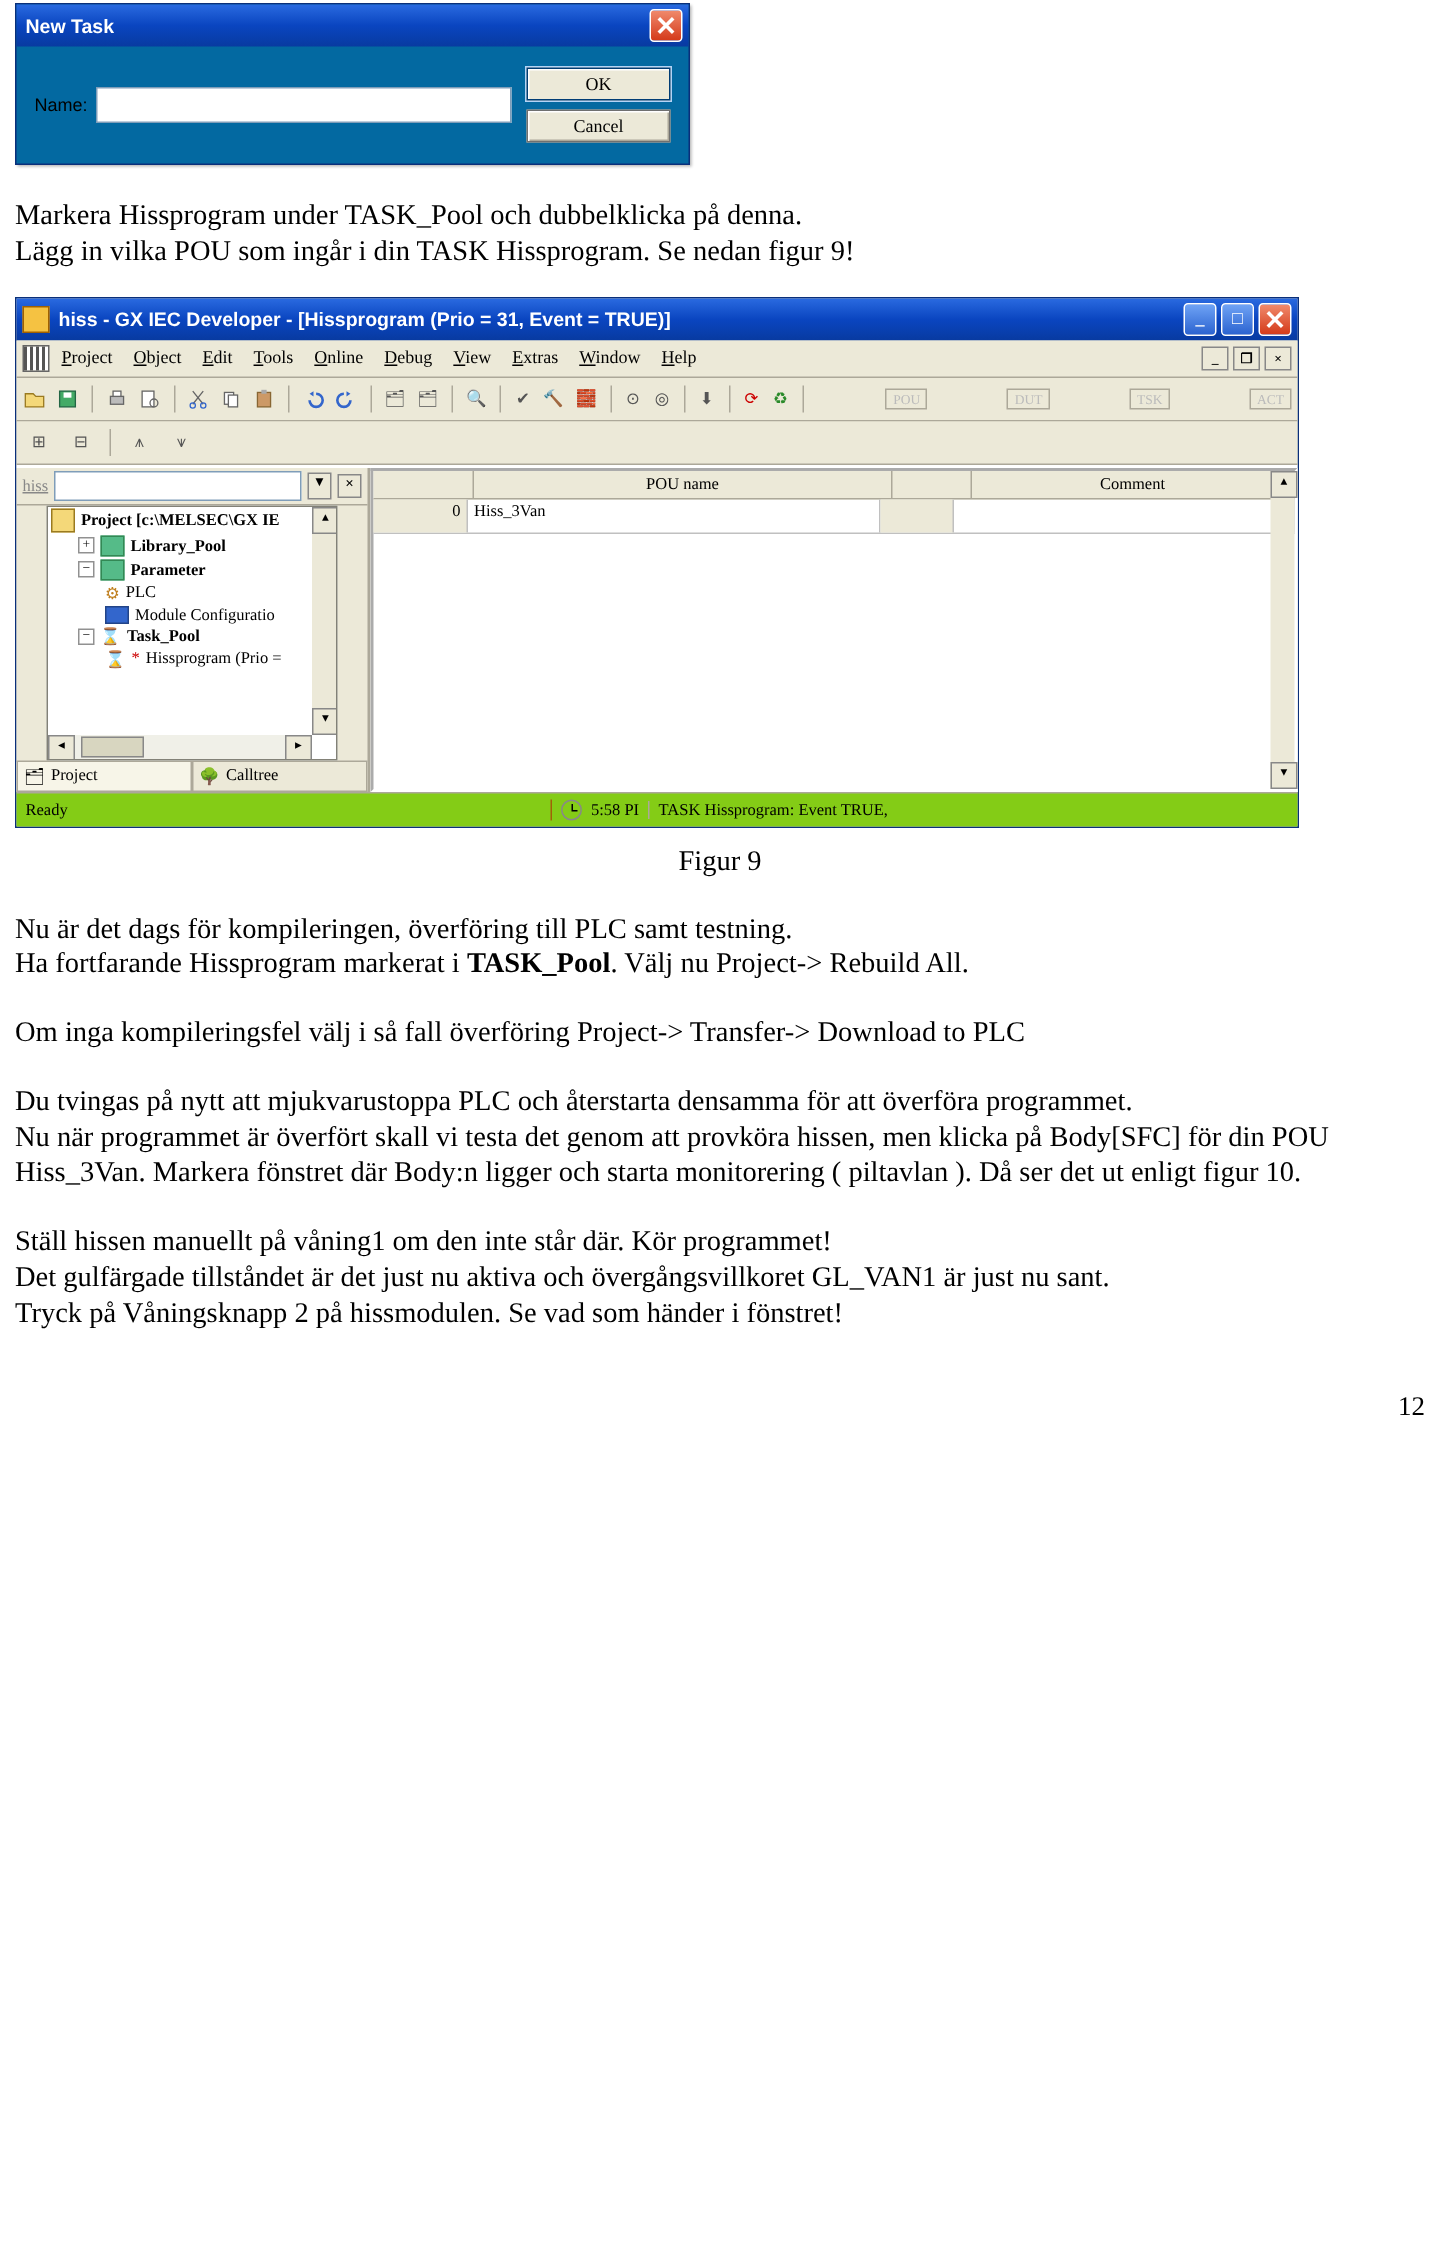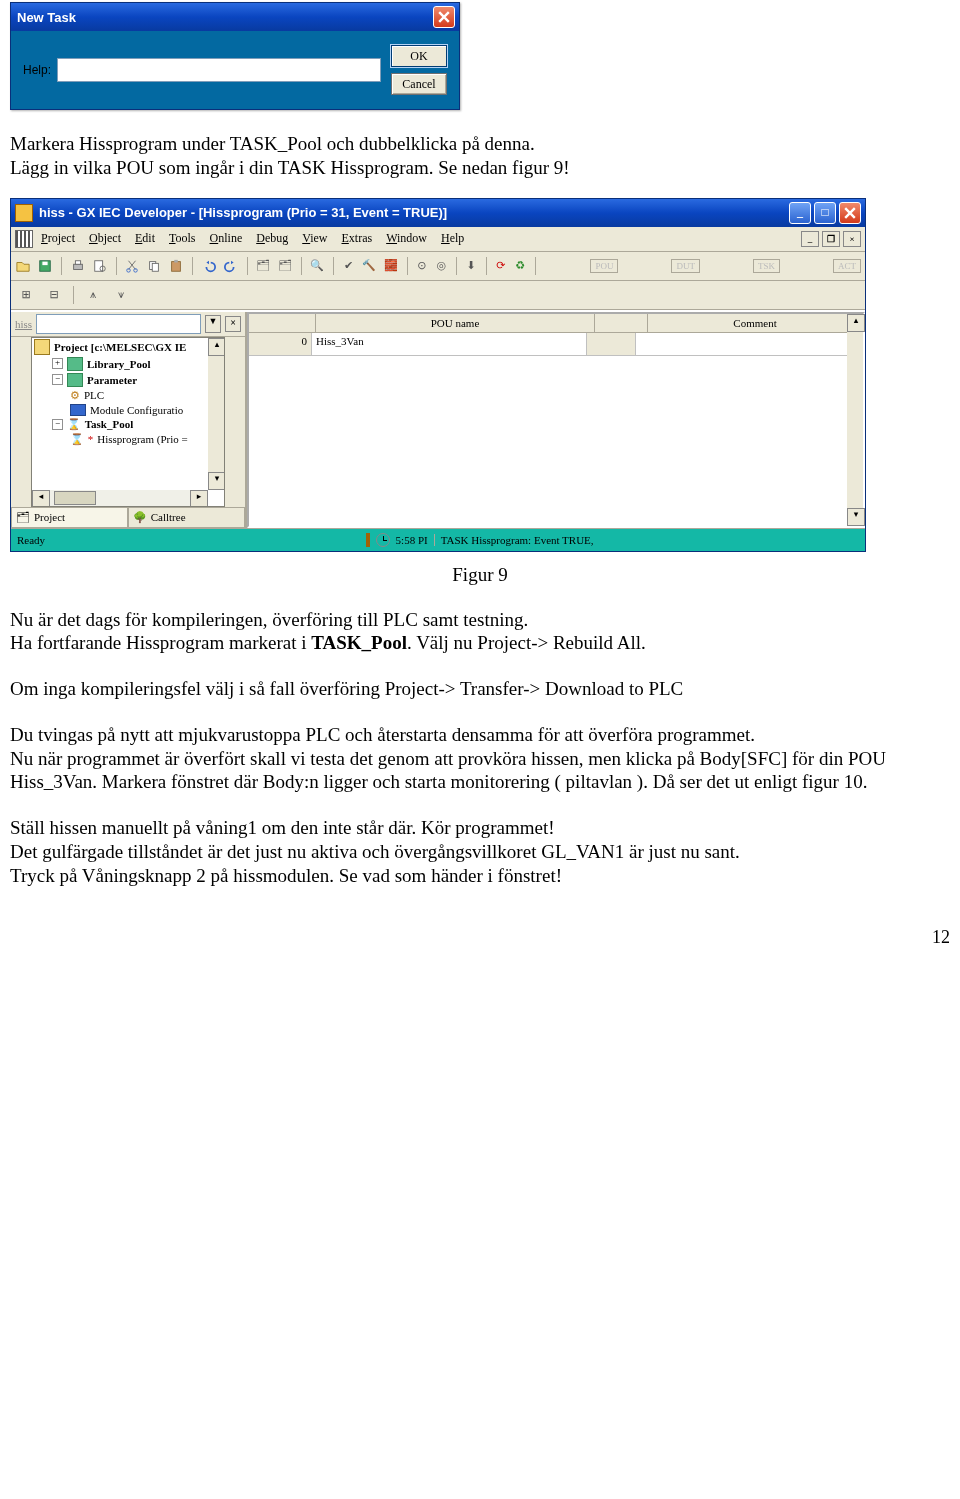--- a/index.html
+++ b/index.html
@@ -43,21 +43,21 @@
     display:flex;
     gap:10px;
     font:12px Tahoma,sans-serif;
   }
   .dlg-left{display:flex;align-items:center;gap:6px;flex:1;}
   .dlg-left input{
     flex:1;height:20px;border:1px solid #7f9db9;background:#fff;font:12px Tahoma;
   }
   .dlg-right{display:flex;flex-direction:column;gap:6px;}
   .xp-btn{
-    width:56px;height:22px;
+    width:96px;height:22px;
     border:1px solid #707070;
     background:#ece9d8;
     font:12px Tahoma;
     box-shadow:inset 1px 1px #fff, inset -1px -1px #aca899;
     text-align:center;
   }
   .xp-btn.default{border:1px solid #003c74; box-shadow:0 0 0 1px #b3d3f6, inset 1px 1px #fff;}
   
   p.body-text{margin:22px 0 6px 0;line-height:1.25;}
   .center-caption{text-align:center;margin:12px 0 8px 0;}
@@ -133,44 +133,44 @@
     border:2px inset #fff;background:#fff;margin:0;height:212px;position:relative;font:11px Tahoma;
   }
   .grid-head{display:flex;background:#ece9d8;border-bottom:1px solid #aca899;}
   .gh{border-right:1px solid #aca899;padding:3px 6px;text-align:center;}
   .gh.c0{width:54px;} .gh.c1{width:266px;} .gh.c2{width:40px;} .gh.c3{flex:1;}
   .grid-row{display:flex;border-bottom:1px solid #c0c0c0;}
   .gc{border-right:1px solid #c0c0c0;padding:2px 4px;height:18px;}
   .gc.c0{width:54px;text-align:right;background:#ece9d8;} .gc.c1{width:266px;} .gc.c2{width:40px;background:#ece9d8;} .gc.c3{flex:1;}
   .gvscroll{position:absolute;top:0;right:0;bottom:0;width:16px;background:#ece9d8;display:flex;flex-direction:column;}
   .statusbar{
-    border-top:1px solid #aca899;background:#14b8a6;display:flex;align-items:center;font:11px Tahoma;height:22px;
+    border-top:1px solid #aca899;background:#84cc16;display:flex;align-items:center;font:11px Tahoma;height:22px;
   }
   .sb-left{flex:1;padding-left:6px;}
-  .sb-mid{display:flex;align-items:center;border-left:4px solid #a16207;padding:0 6px;gap:6px;justify-content:flex-end;}
+  .sb-mid{display:flex;align-items:center;border-left:1px solid #a16207;padding:0 6px;gap:6px;justify-content:flex-end;}
   .sb-right{border-left:1px solid #aca899;padding:0 6px;flex:1.2;white-space:nowrap;overflow:hidden;}
   .clock{width:12px;height:12px;border:1px solid #888;border-radius:50%;position:relative;}
   .clock::before,.clock::after{content:"";position:absolute;background:#000;left:50%;top:50%;transform-origin:0 0;}
   .clock::before{width:4px;height:1px;} .clock::after{width:1px;height:4px;transform:translateY(-4px);}
 </style>
 </head>
 <body>
 
 <div class="xp-dialog">
   <div class="xp-titlebar">
     <span class="xp-title">New Task</span>
     <div class="xp-close">
       <svg viewBox="0 0 10 10">
           <path d="M1 1 L9 9 M9 1 L1 9" stroke="#fff" stroke-width="2"></path>
         </svg>
     </div>
   </div>
   <div class="dlg-body">
     <div class="dlg-left">
-      <span>Help:</span>
+      <span>Name:</span>
       <input type="text" value="" style="">
     </div>
     <div class="dlg-right">
       <button class="xp-btn default">OK</button>
       <button class="xp-btn">Cancel</button>
     </div>
   </div>
 </div>
 
 <p class="body-text">

